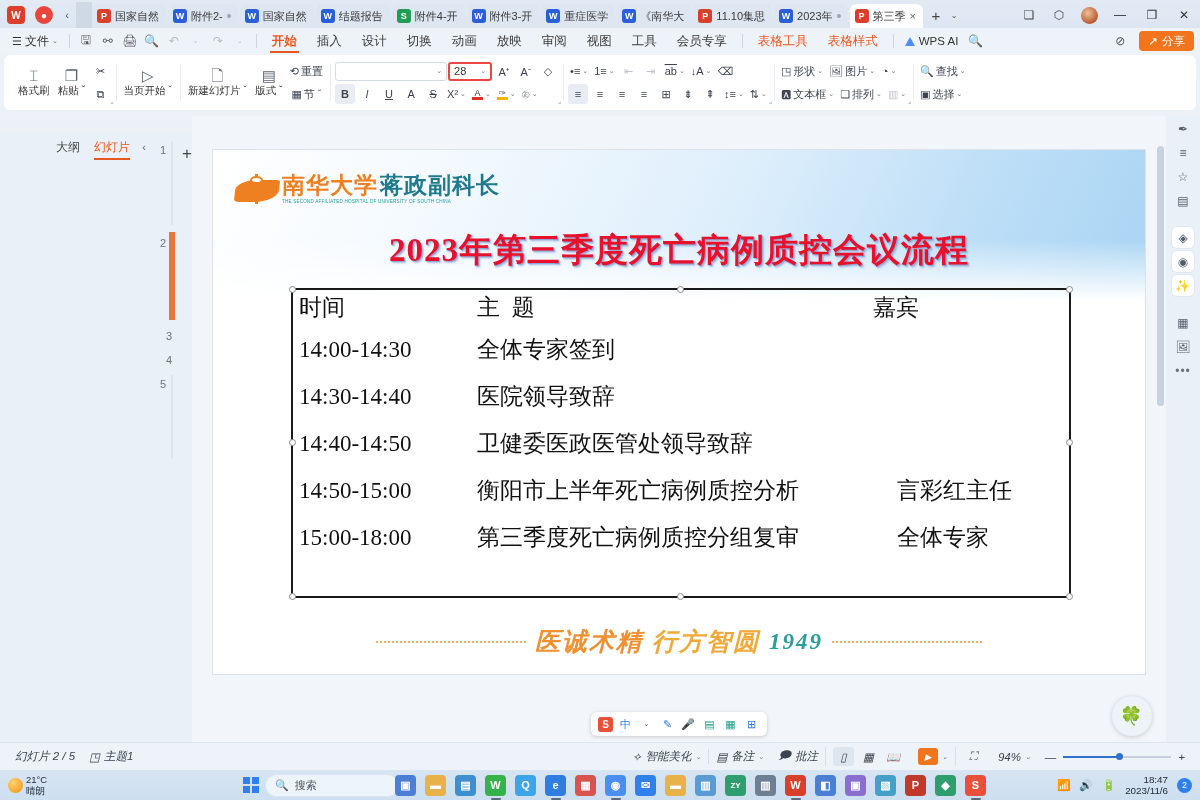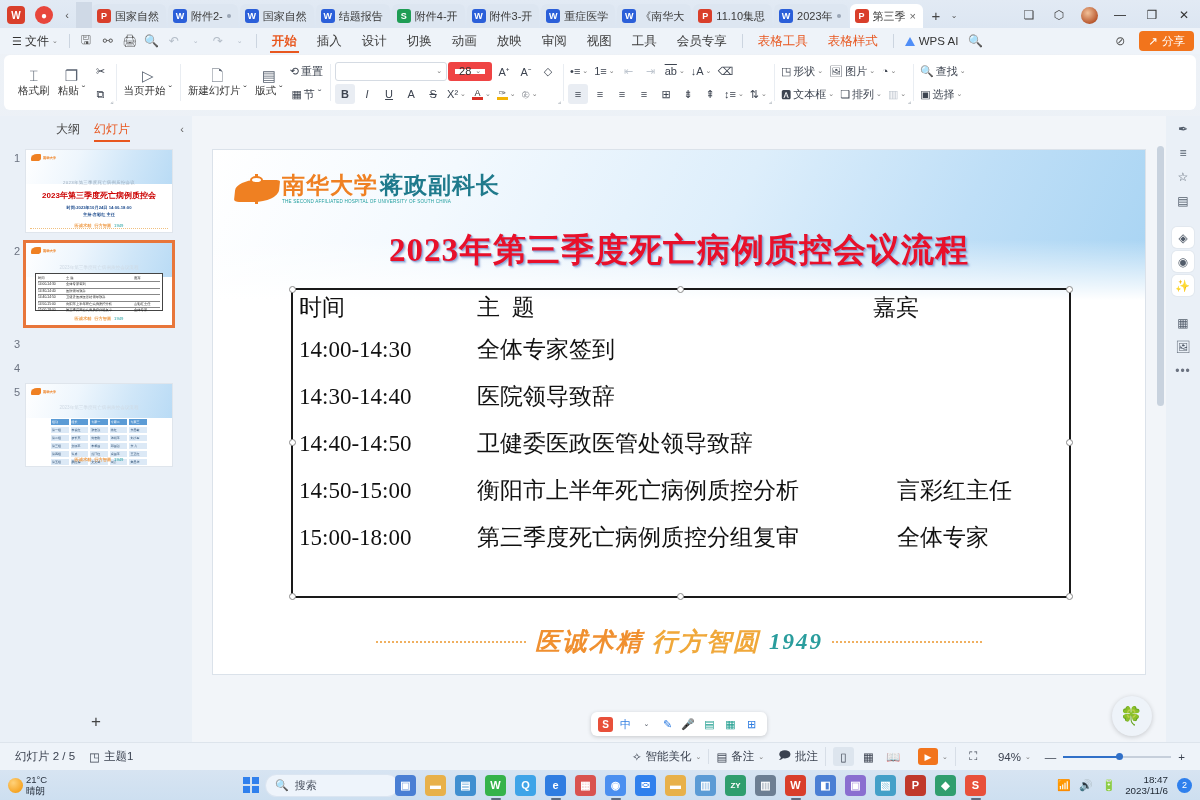--- a/index.html
+++ b/index.html
@@ -80,33 +80,33 @@
   .big .tl { font-size:10.5px; color:#333; white-space:nowrap; }
   .col2 { display:flex; flex-direction:column; gap:3px; justify-content:center; }
   .row { display:flex; align-items:center; gap:2px; }
   .sm { height:20px; min-width:20px; display:flex; align-items:center; justify-content:center;
         gap:2px; font-size:11px; color:#3d4450; padding:0 2px; border-radius:3px; }
   .sm.on { background:#e9edf3; }
   .sm.dim { color:#bfc6cf; }
   .cv { font-size:7px; color:#777; }
   .fontbox { width:112px; height:19px; border:1px solid #d5dbe3; border-radius:3px;
              display:flex; align-items:center; justify-content:flex-end; padding-right:4px; font-size:7px; color:#777; }
-  .sizebox { width:44px; height:19px; border:7px solid #ef4444; border-radius:3px; margin-left:-1px;
+  .sizebox { width:44px; height:19px; border:2px solid #ef4444; border-radius:3px; margin-left:-1px;
              display:flex; align-items:center; justify-content:space-between; padding:0 4px;
              font-size:11px; color:#333; }
   .uline { text-decoration:underline; }
   .redbar { width:11px; height:3px; background:#d93025; }
   .ybar { width:11px; height:3px; background:#f3b305; }
   .launch { position:absolute; right:2px; bottom:1px; font-size:7px; color:#9aa3ad; }
 
   
   .work { position:absolute; left:0; right:0; top:116px; bottom:28px; display:flex; }
 
   
-  .lpane { width:192px; background:#eaf0f7; display:flex; flex-direction:column; }
+  .lpane { width:192px; background:#eaf0f7; display:flex; flex-direction:row;margin-top:18px; }
   .lhead { height:26px; display:flex; align-items:center; gap:14px; padding:0 24px 0 56px;
            font-size:12px; color:#4a4a4a; position:relative; }
   .lhead .on { color:#e8571f; position:relative; }
   .lhead .on:after { content:''; position:absolute; left:0; right:0; bottom:-4px; height:2px; background:#e8571f; }
   .lcollapse { position:absolute; right:8px; color:#666; font-size:11px; }
   .thumbs { flex:1; overflow:hidden; padding:4px 0 0 0; }
   .trow { display:flex; align-items:flex-start; gap:5px; padding:3px 10px 6px 6px; }
   .tnum { width:14px; text-align:right; font-size:11px; color:#6b7280; padding-top:3px; }
   .thumb { width:148px; height:84px; background:#fff; position:relative; overflow:hidden;
            border:1px solid #dfe5ec; }
@@ -219,21 +219,21 @@
   .ri { width:22px; height:21px; display:flex; align-items:center; justify-content:center;
         font-size:12px; color:#525c6a; }
   .ri.card { background:#fff; border-radius:5px; box-shadow:0 0 0 1px #e2e8ef; }
   .rgap { height:10px; }
   .rdots { font-size:12px; color:#6b7280; letter-spacing:1px; }
 
   
   .status { position:absolute; left:0; right:0; bottom:0; height:28px; display:flex;
             align-items:center; padding:0 8px; font-size:11.5px; color:#3b4250;
             background:#eef3f9; border-top:1px solid #dde4ec; }
-  .st { display:flex; align-items:center; gap:4px; padding:0 7px; }
+  .st { display:flex; align-items:center; gap:4px; padding:0 7px;font-style:italic; }
   .st.dimsep { border-left:1px solid #d7dee7; }
   .stbtn { width:21px; height:19px; display:flex; align-items:center; justify-content:center;
            border-radius:3px; }
   .stbtn.on { background:#dde5ee; }
   .playbtn { width:20px; height:17px; background:#f2741c; color:#fff; border-radius:3px;
              display:flex; align-items:center; justify-content:center; font-size:9px; }
   .zoomslider { width:108px; height:12px; display:flex; align-items:center; position:relative; }
   .zoomslider .tr { position:absolute; left:0; right:0; height:2px; background:#c6cfdb; }
   .zoomslider .fl { position:absolute; left:0; width:52%; height:2px; background:#3070c8; }
   .zoomslider .kn { position:absolute; left:52%; width:7px; height:7px; border-radius:50%;

